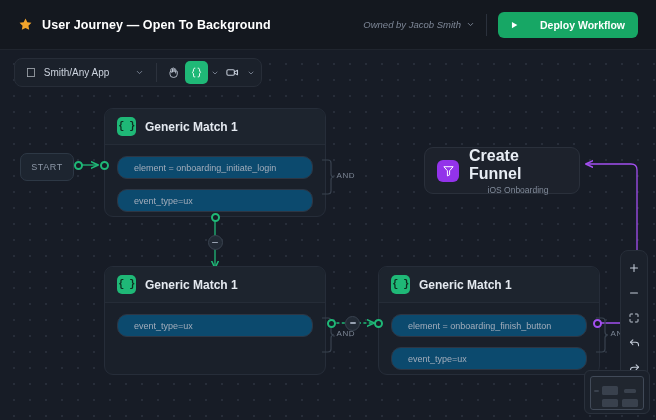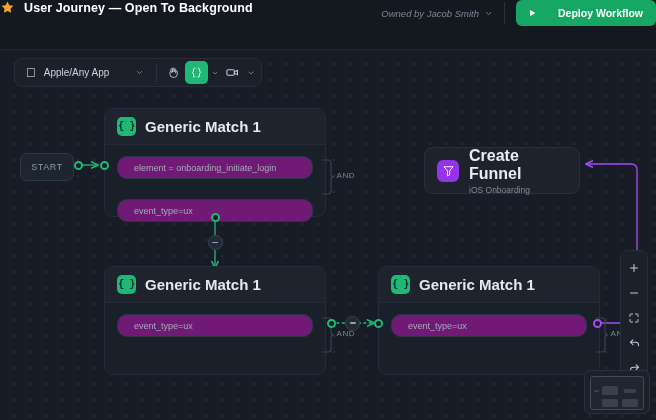--- a/index.html
+++ b/index.html
@@ -9,21 +9,21 @@
     font-family: "Liberation Sans", sans-serif;
     overflow: hidden;
   }
   #app { position: relative; width: 656px; height: 420px; }
 
   
   .header {
     position: absolute; left: 0; top: 0; width: 656px; height: 50px;
     background: #14181f;
     border-bottom: 1px solid #20252e;
-    display: flex; align-items: flex-start; padding: 0 0;
+    display: flex; align-items: center; padding: 0 18px;
     z-index: 40;
   }
   .hdr-left { display: flex; align-items: center; gap: 9px; }
   .star-icon { width: 15px; height: 15px; display: block; }
   .page-title {
     color: #ffffff; font-size: 12.5px; font-weight: bold;
     letter-spacing: .1px; white-space: nowrap;
   }
   .hdr-right { margin-left: auto; display: flex; align-items: center; gap: 11px; }
   .owner {
@@ -97,29 +97,29 @@
     background: #1d242e;
     border-bottom: 1px solid #252c37;
     border-radius: 8px 8px 0 0;
   }
   .brace-icon {
     width: 19px; height: 19px; border-radius: 5px; background: #1fb877;
     display: flex; align-items: center; justify-content: center;
     color: #0e2d20; font-size: 10px; font-weight: bold; letter-spacing: -.5px;
     font-family: "Liberation Mono", monospace;
   }
-  .card-title { color: #e4e9f0; font-size: 15px; font-weight: bold; }
+  .card-title { color: #e4e9f0; font-size: 12px; font-weight: bold; }
   .card-body { padding: 11px 12px 12px; position: relative; }
   .cond-row {
     height: 23px; border: 1px solid #2d3644; border-radius: 10px;
-    background: #701a75; display: flex; align-items: center;
+    background: #0c4a6e; display: flex; align-items: center;
     padding: 0 16px; color: #a3adbb; font-size: 9px;
     white-space: nowrap; overflow: hidden;
   }
-  .cond-row + .cond-row { margin-top: 20px; }
+  .cond-row + .cond-row { margin-top: 10px; }
   .and-group {
     position: absolute; right: -30px; top: 12px;
     width: 34px; height: 42px;
   }
   .and-label {
     position: absolute; right: 0; top: 14px;
     color: #7b8594; font-size: 8px; font-weight: normal; letter-spacing: .5px;
   }
 
   
@@ -144,21 +144,21 @@
     position: absolute; left: 424px; top: 97px; width: 156px; height: 47px;
     border-radius: 9px; background: #1d222c; border: 1px solid #2a303b;
     display: flex; align-items: center; gap: 10px; padding: 0 12px;
     z-index: 10;
   }
   .funnel-icon {
     width: 22px; height: 22px; border-radius: 6px; background: #9333ea;
     display: flex; align-items: center; justify-content: center; flex: none;
   }
   .funnel-title { color: #e8edf4; font-size: 16px; font-weight: bold; }
-  .funnel-sub { color: #818b9a; font-size: 8.5px; margin-top: 2px; }
+  .funnel-sub { color: #818b9a; font-size: 8.5px; margin-top: 2px; text-align: center; }
 
   
   .zoom-panel {
     position: absolute; right: 8px; top: 200px;
     width: 28px; border-radius: 8px;
     background: #1b212b; border: 1px solid #272e39;
     display: flex; flex-direction: column; align-items: center;
     padding: 4px 0; z-index: 30;
   }
   .zoom-btn {
@@ -229,21 +229,21 @@
       <path d="M215,167 L215,218" stroke="#1fb877" stroke-width="1.3" fill="none" marker-end="url(#arrowGd)"></path>
 
       <path d="M331,273 L374,273" stroke="#1fb877" stroke-width="1.3" fill="none" stroke-dasharray="3 2.4" marker-end="url(#arrowG)"></path>
 
       <path d="M597,273 L631,273 Q637,273 637,267 L637,120 Q637,114 631,114 L586,114" stroke="#a34ff0" stroke-width="1.3" fill="none" marker-end="url(#arrowP)"></path>
     </svg>
 
     <div class="toolbar">
       <div class="tb-select">
         <span class="apple-glyph"></span>
-        <span class="lbl">Apple/Any App</span>
+        <span class="lbl">Smith/Any App</span>
         <svg class="chev" width="9" height="9" viewBox="0 0 24 24">
           <path d="M6 9l6 6 6-6" fill="none" stroke="#7d8696" stroke-width="2.4" stroke-linecap="round" stroke-linejoin="round"></path>
         </svg>
       </div>
       <div class="tb-sep"></div>
       <div class="tb-btn">
         <svg width="13" height="13" viewBox="0 0 24 24">
           <path d="M7 11V6.5a1.5 1.5 0 013 0V11m0-.5V5a1.5 1.5 0 013 0v5.5m0-.5V6.5a1.5 1.5 0 013 0V13m0-2.5a1.5 1.5 0 013 0V15a6 6 0 01-6 6h-1.5a6 6 0 01-6-6v-3.5a1.5 1.5 0 013 0" fill="none" stroke="#c2cad6" stroke-width="1.6" stroke-linecap="round" stroke-linejoin="round"></path>
         </svg>
       </div>
@@ -314,20 +314,21 @@
     <div class="edge-btn" style="left:345px; top:265.5px;">
       <div class="bar"></div>
     </div>
 
     <div class="card" style="left:378px; top:216px; width:222px; height:109px;">
       <div class="card-head">
         <div class="brace-icon">{&nbsp;}</div>
         <div class="card-title">Generic Match 1</div>
       </div>
       <div class="card-body">
+        <div class="cond-row">element = onboarding_finish_button</div>
         <div class="cond-row">event_type=ux</div>
         <div class="and-group">
           <svg width="34" height="42" viewBox="0 0 34 42">
             <path d="M1 3 h6 a3 3 0 013 3 v11 a3 3 0 003 3 a3 3 0 00-3 3 v11 a3 3 0 01-3 3 h-6" fill="none" stroke="#39424f" stroke-width="1.2"></path>
           </svg>
           <div class="and-label">AND</div>
         </div>
       </div>
     </div>
     <div class="port" style="left:373.5px; top:268.5px;"></div>

